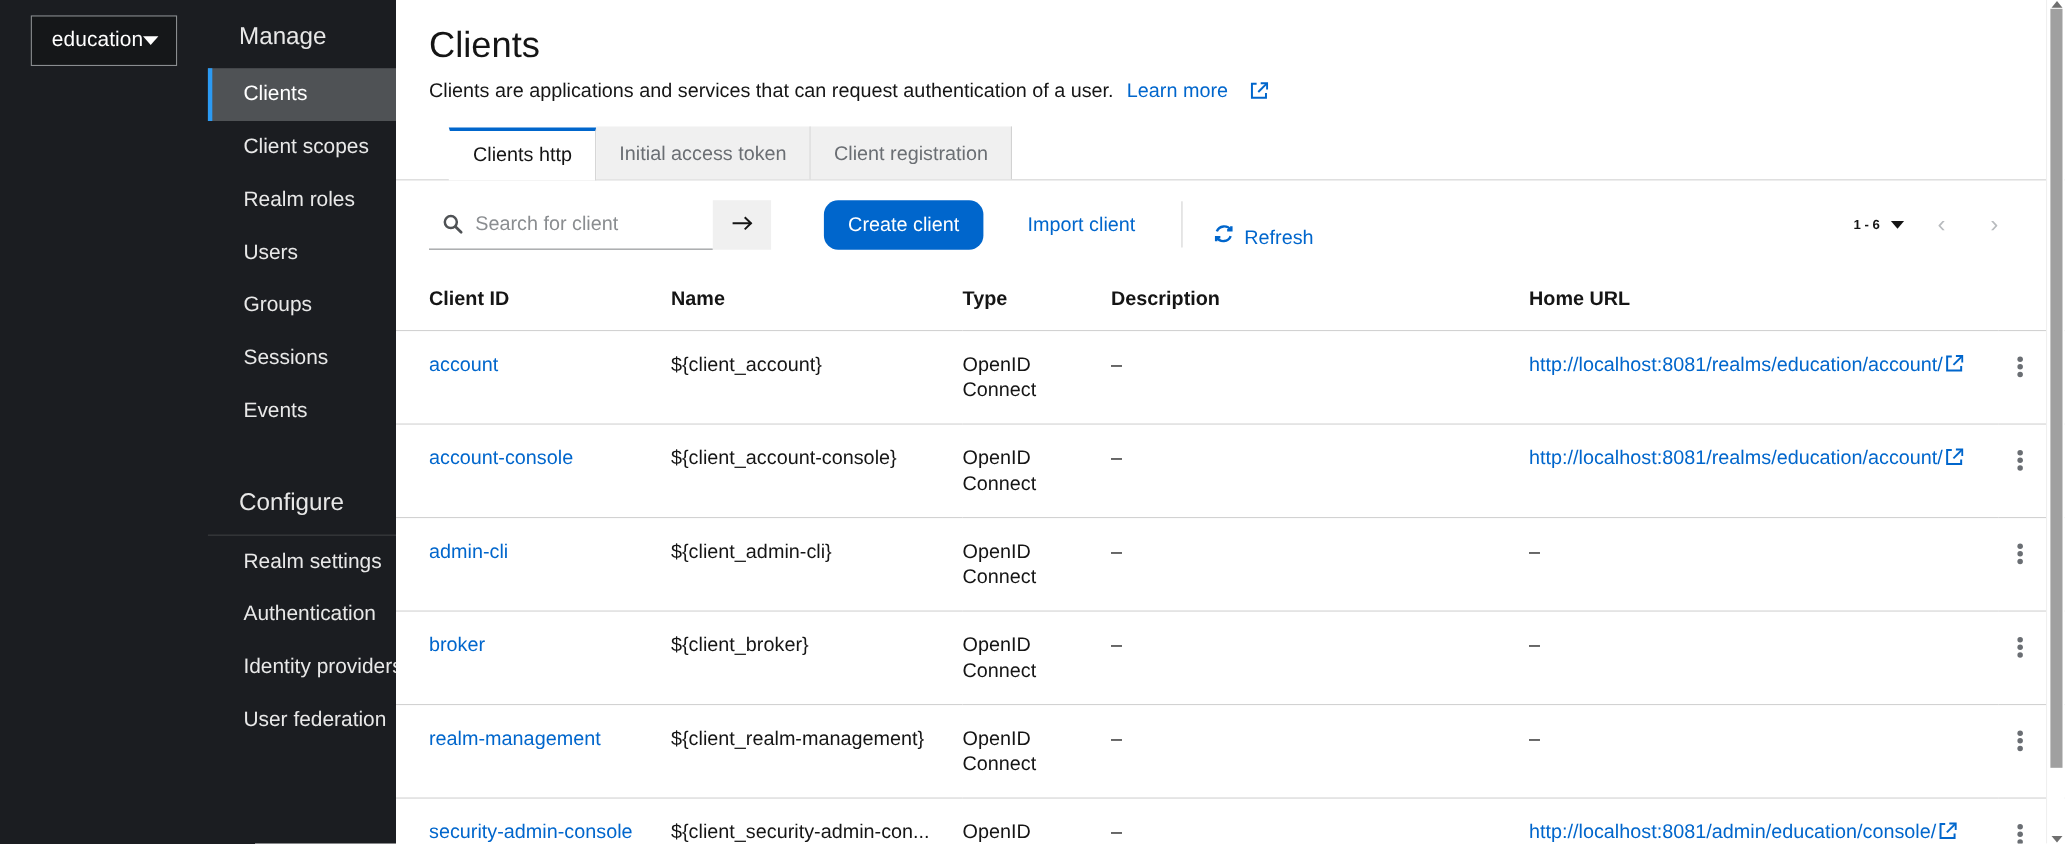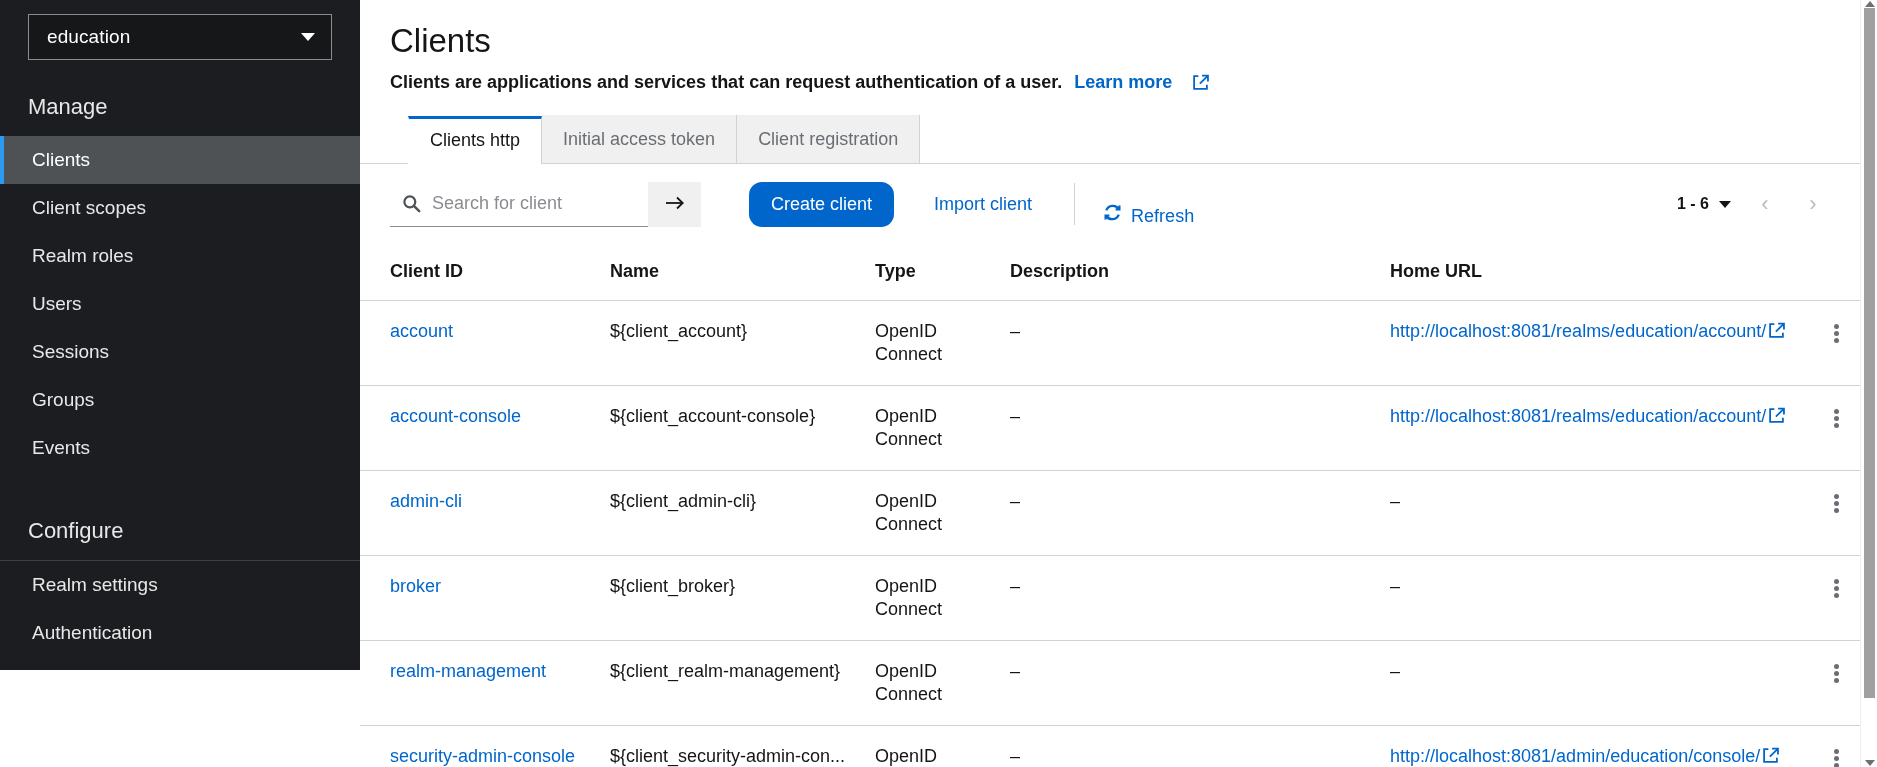--- a/index.html
+++ b/index.html
@@ -6,23 +6,23 @@
   html, body {
     width: 1877px; height: 767px;
     overflow: hidden;
     font-family: "Liberation Sans", sans-serif;
     background: #fff;
   }
   .app { display: flex; width: 1877px; height: 767px; position: relative; }
 
   
   .sidebar {
-    width: 360px; min-width: 360px; height: 670px;
+    width: 360px; min-width: 360px; height: 767px;
     background: #1b1d21; color: #f0f0f0;
-    display: flex; flex-direction: column;
+    display: flex; flex-direction: row;
     overflow: hidden;
   }
   .realm-select-wrap { padding: 14px 28px 14px 28px; }
   .realm-select {
     height: 46px; border: 1px solid #8a8d90; background: #151719;
     display: flex; align-items: center; justify-content: space-between;
     padding: 0 16px 0 18px; cursor: pointer;
   }
   .realm-select .rs-label { font-size: 19px; color: #fff; letter-spacing: .1px; }
   .caret-down {
@@ -48,21 +48,21 @@
 
   
   .main {
     flex: 1; height: 767px; background: #fff; position: relative;
     overflow: hidden;
   }
   .page-head { padding: 22px 30px 0 30px; }
   .page-title { font-size: 33px; font-weight: 400; color: #151515; line-height: 1.15; }
   .page-desc {
     margin-top: 12px; font-size: 18px; color: #151515;
-    display: flex; align-items: center; gap: 12px; flex-wrap: wrap; font-weight: bold;
+    display: flex; align-items: center; gap: 12px; flex-wrap: wrap;
   }
   .learn-more {
     color: #0066cc; text-decoration: none; display: inline-flex;
     align-items: center; gap: 20px; cursor: pointer; font-size: 18px;
   }
   .ext-icon { display: inline-block; width: 17px; height: 17px; line-height: 0; }
   .ext-icon svg { display: block; }
 
   
   .tabs {
@@ -115,21 +115,21 @@
   .tb-divider { width: 1px; height: 42px; background: #d2d2d2; margin-left: 28px; }
   .btn-refresh {
     margin-left: 28px; background: transparent; border: none; color: #06c;
     font-size: 18px; display: inline-flex; align-items: flex-end; gap: 9px;
     cursor: pointer; font-family: "Liberation Sans", sans-serif; height: 45px;
   }
   .pagination {
     margin-left: auto; display: flex; align-items: center; gap: 4px; padding-right: 12px;
   }
   .page-count {
-    font-size: 16px; color: #151515; font-weight: 700; display: inline-flex;
+    font-size: 12px; color: #151515; font-weight: 700; display: inline-flex;
     align-items: center; gap: 10px; cursor: pointer; padding: 6px 8px;
   }
   .page-caret {
     width: 0; height: 0; border-left: 6px solid transparent;
     border-right: 6px solid transparent; border-top: 7px solid #151515;
   }
   .pg-btn {
     width: 44px; height: 44px; background: transparent; border: none;
     color: #b8bbbe; font-size: 22px; cursor: pointer; line-height: 1;
     display: flex; align-items: center; justify-content: center;
@@ -205,24 +205,24 @@
       <div class="nav-item">
         <span>Client scopes</span>
       </div>
       <div class="nav-item">
         <span>Realm roles</span>
       </div>
       <div class="nav-item">
         <span>Users</span>
       </div>
       <div class="nav-item">
+        <span>Groups</span>
+      </div>
+      <div class="nav-item">
         <span>Sessions</span>
-      </div>
-      <div class="nav-item">
-        <span>Groups</span>
       </div>
       <div class="nav-item">
         <span>Events</span>
       </div>
 
       <div class="nav-spacer"></div>
 
       <div class="nav-group-title">Configure</div>
       <div class="nav-sep"></div>
 

